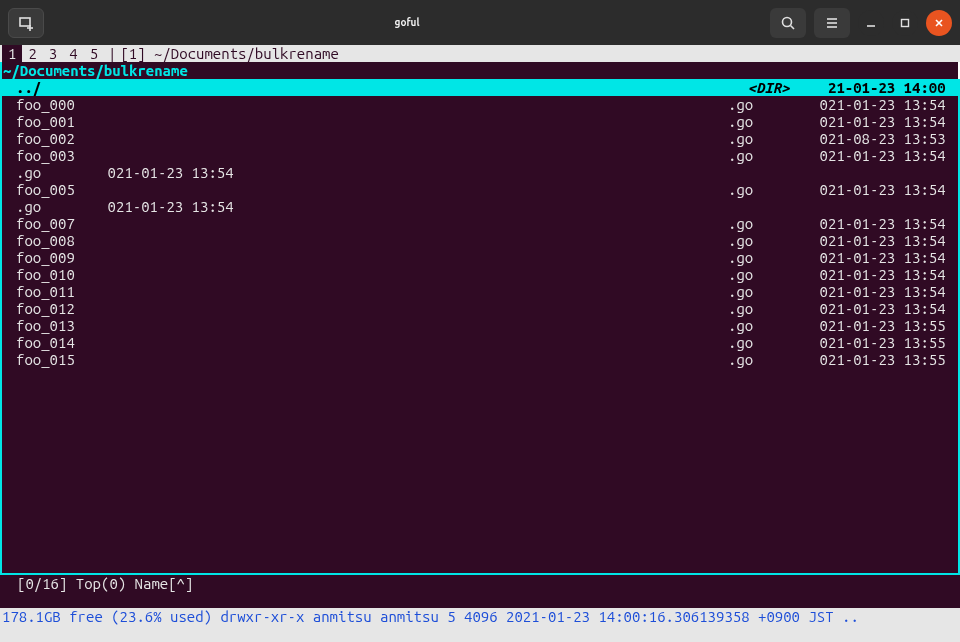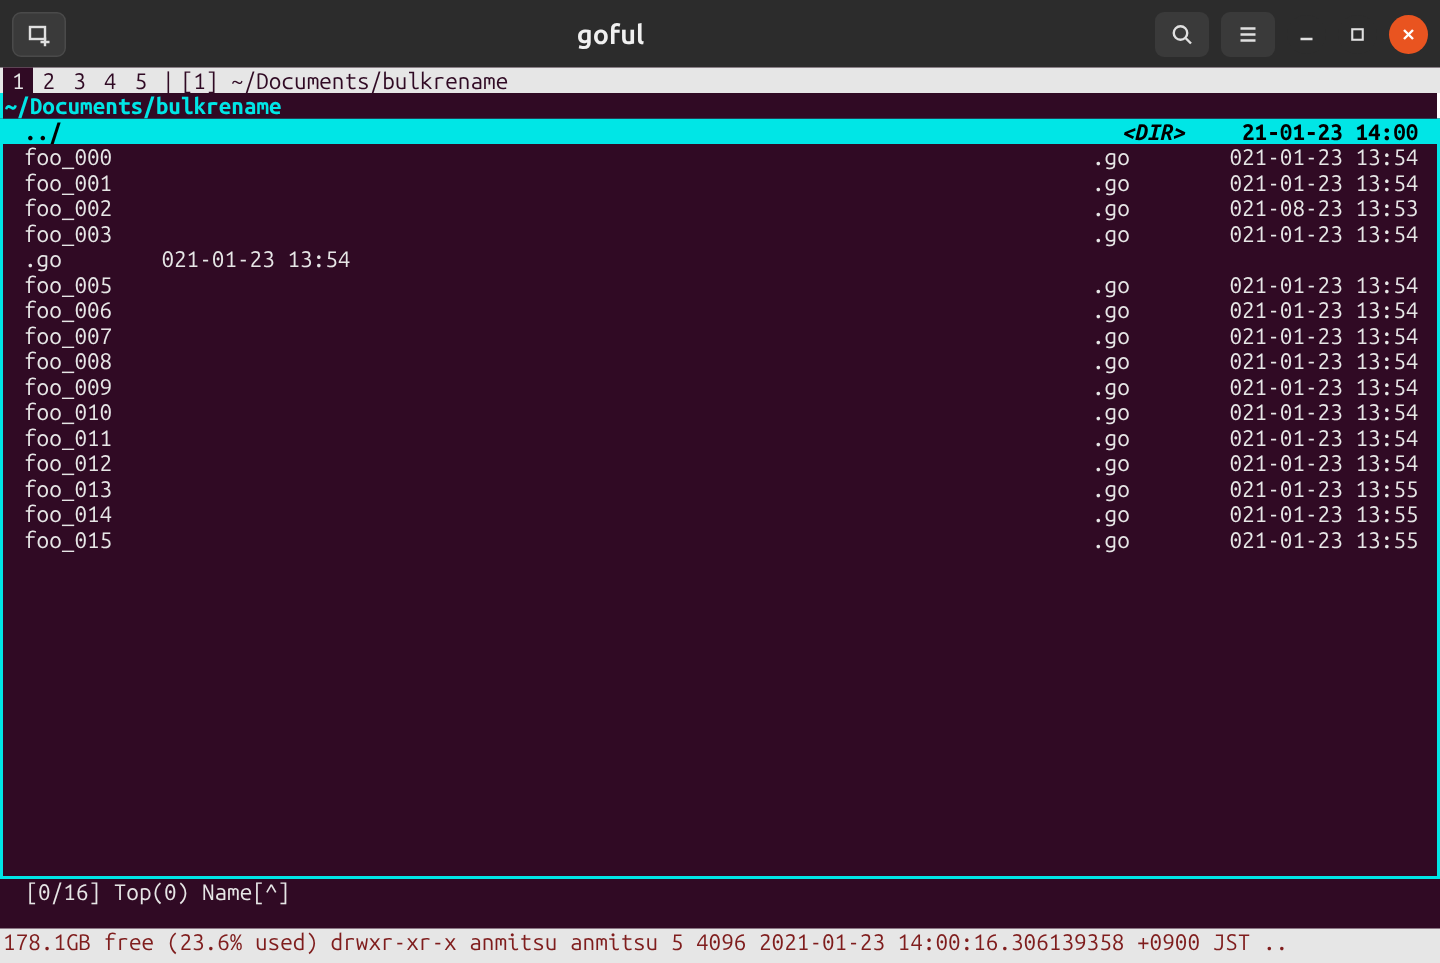--- a/index.html
+++ b/index.html
@@ -30,21 +30,21 @@
       display: flex;
       align-items: center;
       justify-content: center;
       color: #e0e0e0;
       font-size: 16px;
     }
     .title {
       flex: 1;
       text-align: center;
       font-family: "Ubuntu", "DejaVu Sans", sans-serif;
-      font-size: 18px;
+      font-size: 10px;
       font-weight: 600;
       color: #f0f0f0;
     }
     .right-controls {
       display: flex;
       align-items: center;
       gap: 8px;
     }
     .sq-btn {
       width: 36px;
@@ -124,24 +124,24 @@
     .row .size { width: 20px; text-align: right; }
     .row .date { width: 130px; text-align: left; padding-right: 2px; }
     .row.highlighted .ext { font-weight: bold; font-style: italic; }
     .status1 {
       height: 17px;
       line-height: 17px;
       color: #e6e6e6;
       padding-left: 17px;
     }
     .status2 {
-      height: 23px;
+      height: 34px;
       line-height: 17px;
       background: #e6e6e6;
-      color: #7f1d1d;
+      color: #1d4ed8;
       padding-left: 2px;
       white-space: pre;
       overflow: hidden;
     }
     svg { display: block; }
   </style>
 </head>
 <body>
 
 <div class="titlebar">
@@ -205,21 +205,21 @@
     <span class="ext">&lt;DIR&gt;</span>
     <span class="date">21-01-23 14:00</span>
   </div>
   <div id="file-rows">
       <div class="row"><span class="pad"></span><span class="fname">foo_000</span><span class="ext">.go</span><span class="size">0</span><span class="date">21-01-23 13:54</span></div>
       <div class="row"><span class="pad"></span><span class="fname">foo_001</span><span class="ext">.go</span><span class="size">0</span><span class="date">21-01-23 13:54</span></div>
       <div class="row"><span class="pad"></span><span class="fname">foo_002</span><span class="ext">.go</span><span class="size">0</span><span class="date">21-08-23 13:53</span></div>
       <div class="row"><span class="pad"></span><span class="fname">foo_003</span><span class="ext">.go</span><span class="size">0</span><span class="date">21-01-23 13:54</span></div>
       <div class="row"><span class="pad"></span><span class="ext">.go</span><span class="size">0</span><span class="date">21-01-23 13:54</span></div>
       <div class="row"><span class="pad"></span><span class="fname">foo_005</span><span class="ext">.go</span><span class="size">0</span><span class="date">21-01-23 13:54</span></div>
-      <div class="row"><span class="pad"></span><span class="fname">foo_006</span><span class="ext">.go</span><span class="size">0</span><span class="date">21-01-23 13:54</span></div>
+      <div class="row"><span class="pad"></span><span class="ext">.go</span><span class="size">0</span><span class="date">21-01-23 13:54</span></div>
       <div class="row"><span class="pad"></span><span class="fname">foo_007</span><span class="ext">.go</span><span class="size">0</span><span class="date">21-01-23 13:54</span></div>
       <div class="row"><span class="pad"></span><span class="fname">foo_008</span><span class="ext">.go</span><span class="size">0</span><span class="date">21-01-23 13:54</span></div>
       <div class="row"><span class="pad"></span><span class="fname">foo_009</span><span class="ext">.go</span><span class="size">0</span><span class="date">21-01-23 13:54</span></div>
       <div class="row"><span class="pad"></span><span class="fname">foo_010</span><span class="ext">.go</span><span class="size">0</span><span class="date">21-01-23 13:54</span></div>
       <div class="row"><span class="pad"></span><span class="fname">foo_011</span><span class="ext">.go</span><span class="size">0</span><span class="date">21-01-23 13:54</span></div>
       <div class="row"><span class="pad"></span><span class="fname">foo_012</span><span class="ext">.go</span><span class="size">0</span><span class="date">21-01-23 13:54</span></div>
       <div class="row"><span class="pad"></span><span class="fname">foo_013</span><span class="ext">.go</span><span class="size">0</span><span class="date">21-01-23 13:55</span></div>
       <div class="row"><span class="pad"></span><span class="fname">foo_014</span><span class="ext">.go</span><span class="size">0</span><span class="date">21-01-23 13:55</span></div>
       <div class="row"><span class="pad"></span><span class="fname">foo_015</span><span class="ext">.go</span><span class="size">0</span><span class="date">21-01-23 13:55</span></div>
     </div>

